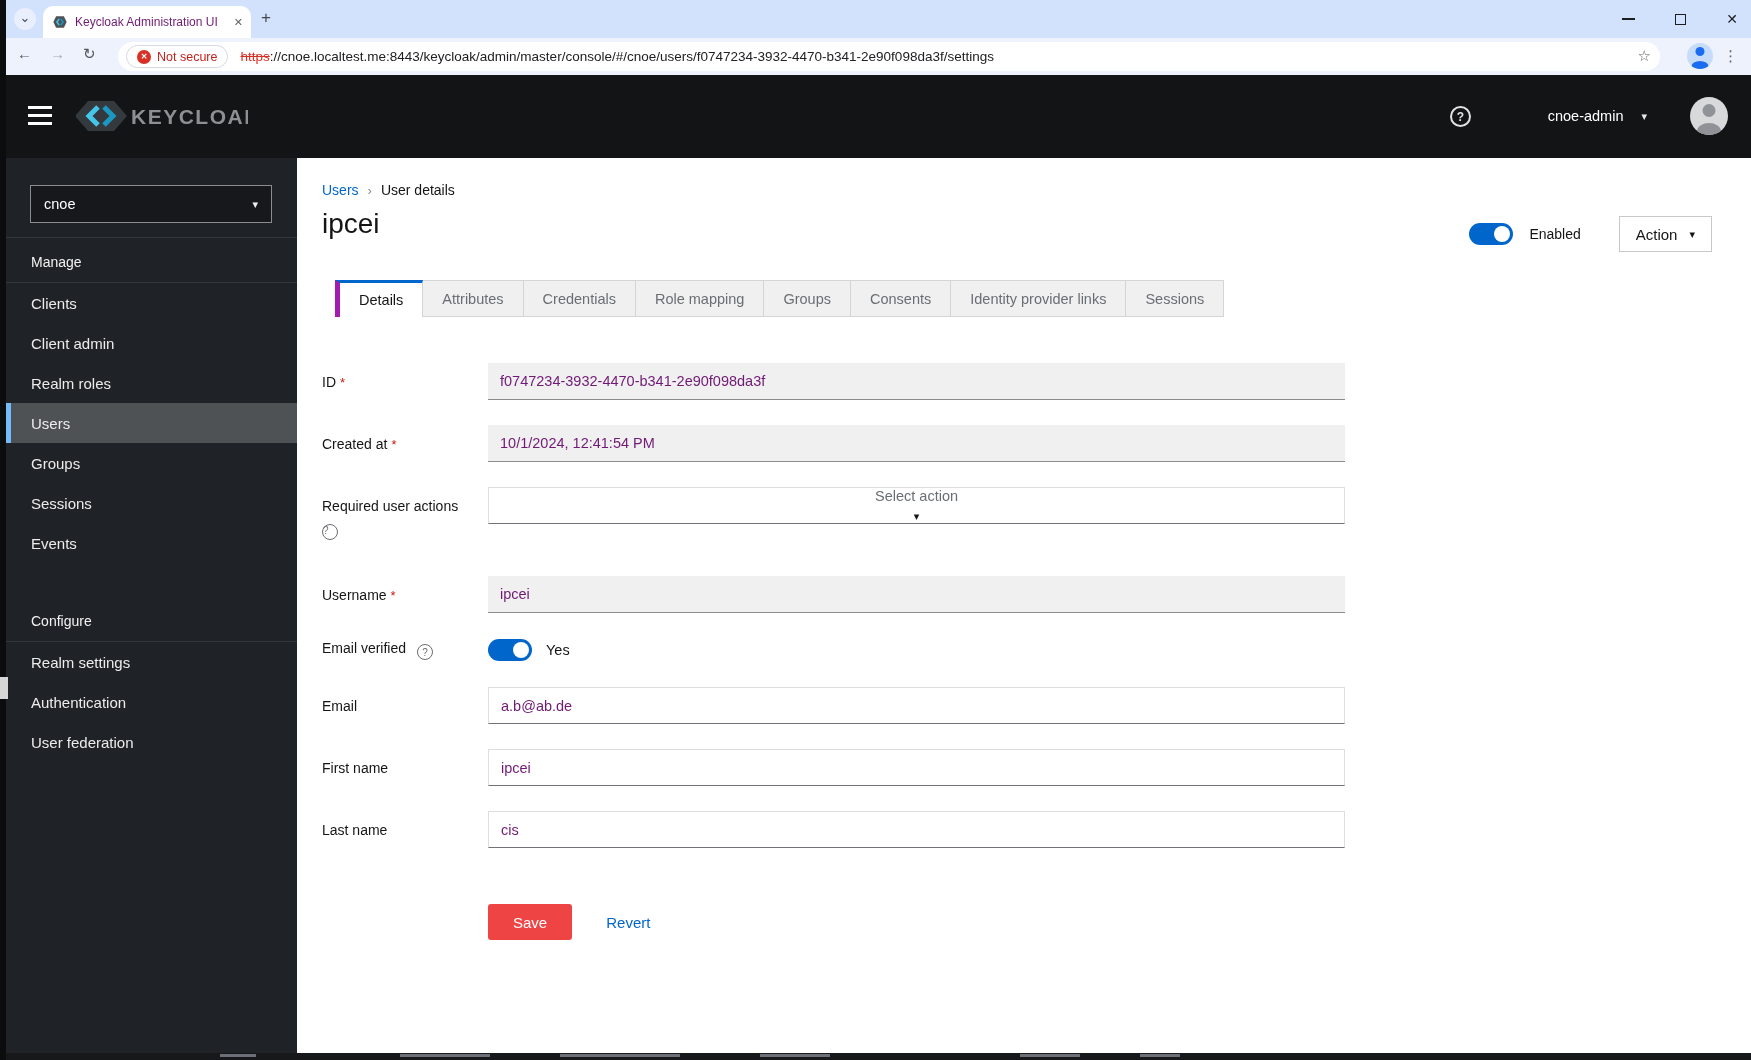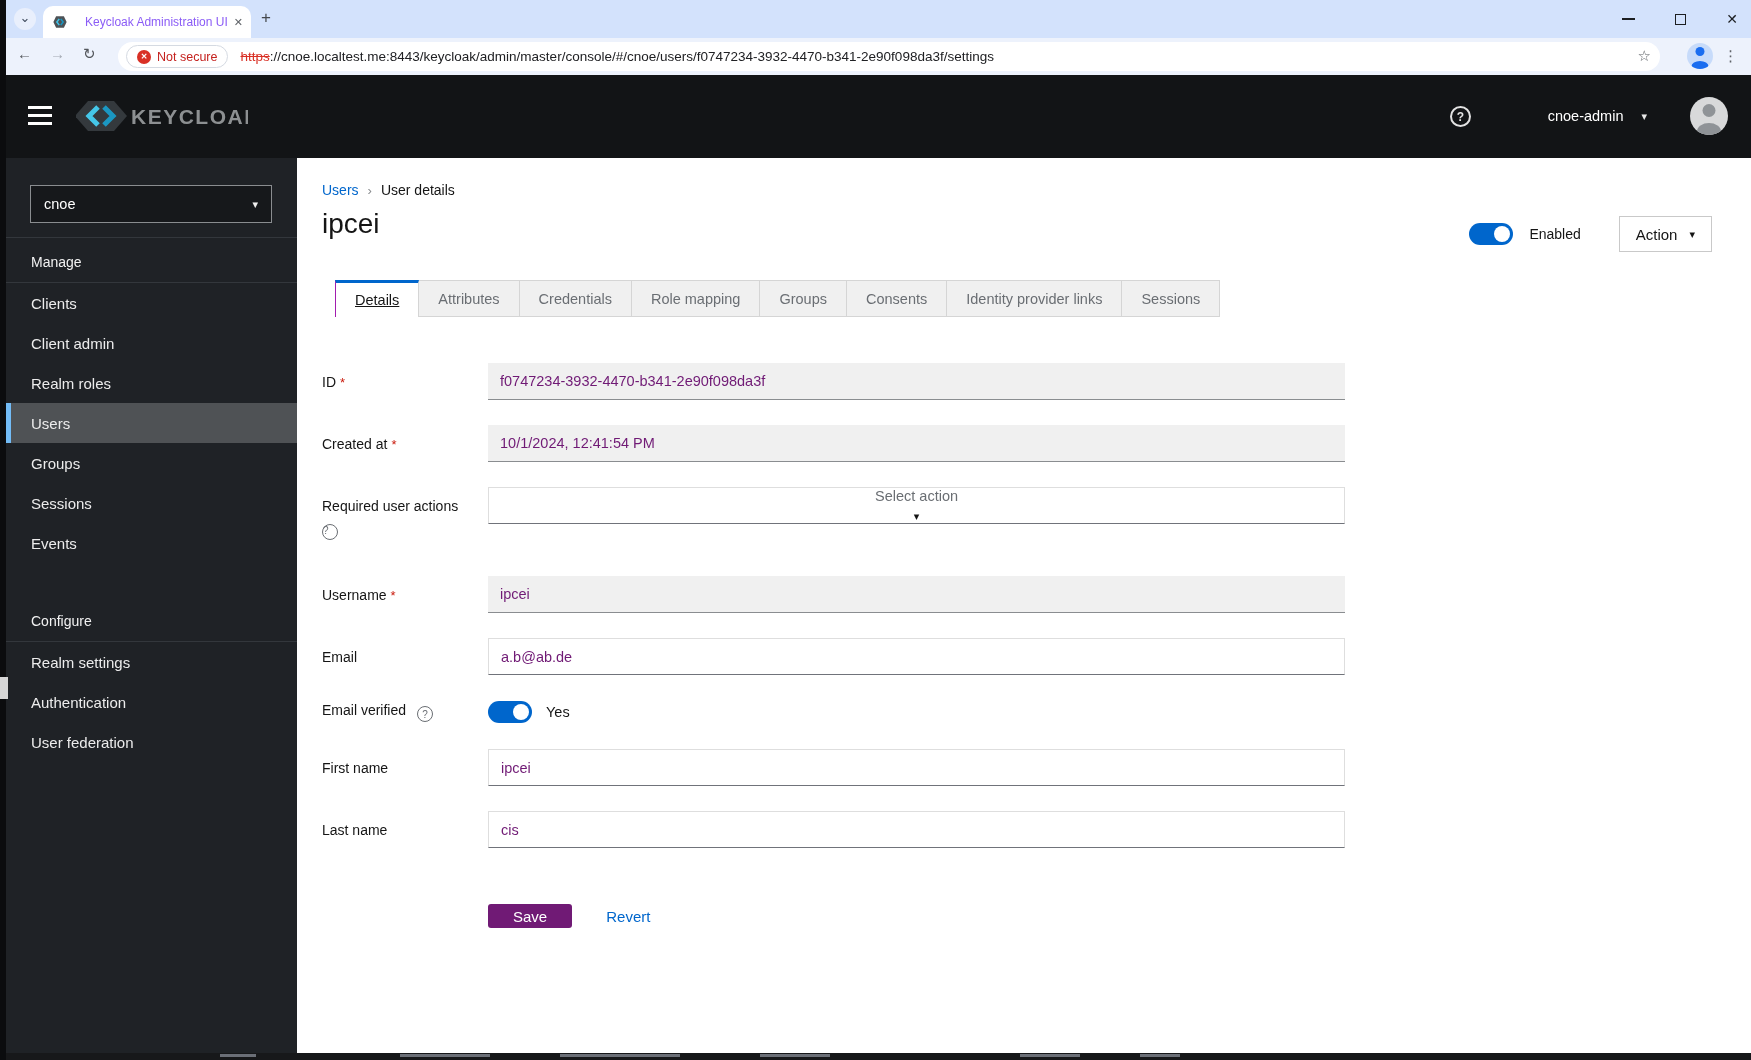--- a/index.html
+++ b/index.html
@@ -10,21 +10,21 @@
   .left-strip { position:absolute; left:0; top:0; width:6px; height:1060px; background:#0b0c0e; z-index:100; }
   .edge-artifact { position:absolute; left:0; top:677px; width:8px; height:22px; background:#d6d6d6; z-index:110; }
 
   
   .titlebar { position:absolute; left:0; top:0; width:100%; height:38px; background:#d3e2fc; z-index:10; }
   .tab-search { position:absolute; left:14px; top:8px; width:22px; height:22px; border-radius:50%; background:#e9effc;
                 color:#3f4a5c; font-size:13px; text-align:center; line-height:20px; cursor:pointer; }
   .browser-tab { position:absolute; left:43px; top:6px; width:208px; height:32px; background:#fff;
                  border-radius:10px 10px 0 0; display:flex; align-items:center; padding:0 8px 0 10px; cursor:pointer; }
   .tab-favicon { width:14px; height:14px; margin-right:8px; flex:none; }
-  .tab-title { font-size:12px; color:#8b5cf6; flex:1; white-space:nowrap; overflow:hidden;text-align:right; }
+  .tab-title { font-size:12px; color:#701a75; flex:1; white-space:nowrap; overflow:hidden; }
   .tab-close { font-size:11px; color:#5f6368; margin-left:6px; cursor:pointer; }
   .new-tab-btn { position:absolute; left:261px; top:8px; font-size:17px; color:#44474b; cursor:pointer; }
   .win-controls { position:absolute; right:13px; top:0; height:38px; display:flex; align-items:center; gap:40px; }
   .win-min { width:13px; height:0; border-top:2px solid #1c1e21; cursor:pointer; }
   .win-max { width:11px; height:11px; border:1.5px solid #1c1e21; cursor:pointer; }
   .win-close { font-size:14px; color:#1c1e21; cursor:pointer; line-height:1; }
 
   
   .toolbar { position:absolute; left:0; top:38px; width:100%; height:37px; background:#edf2fc; z-index:10; }
   .nav-btn { position:absolute; top:7px; font-size:15px; color:#54575c; cursor:pointer; }
@@ -89,21 +89,21 @@
   .switch { width:44px; height:22px; border-radius:11px; background:#0066cc; position:relative; cursor:pointer; flex:none; }
   .switch::after { content:""; position:absolute; right:3px; top:3px; width:16px; height:16px; border-radius:50%; background:#fff; }
   .enabled-label { margin-left:16px; font-size:14px; color:#151515; }
   .action-btn { margin-left:38px; height:36px; padding:0 16px; background:#fff; border:1px solid #c9c9c9;
                 display:flex; align-items:center; gap:12px; font-size:15px; color:#151515; cursor:pointer; }
   .action-btn .caret { font-size:11px; }
 
   .tabs { position:absolute; left:38px; top:122px; display:flex; }
   .tab { height:37px; padding:0 19px; display:flex; align-items:center; font-size:14.5px; color:#6a6e73;
          background:#f0f0f0; border:1px solid #d5d5d5; border-left:none; cursor:pointer; }
-  .tab:first-child { border-left:1px solid #a21caf;text-decoration:underline; }
+  .tab:first-child { border-left:5px solid #a21caf; }
   .tab.active { background:#fff; color:#151515; border-top:3px solid #0066cc; border-bottom:none; }
 
   
   .form { position:absolute; left:25px; top:205px; width:1023px; }
   .frow { display:flex; min-height:37px; margin-bottom:25px; }
   .frow.req-row { margin-bottom:36px; }
   .frow.toggle-row { min-height:24px; align-items:center; }
   .flabel { width:166px; flex:none; font-size:14px; color:#151515; padding-top:11px; }
   .toggle-row .flabel { padding-top:0; }
   .asterisk { color:#c9190b; margin-left:4px; font-size:13px; }
@@ -116,21 +116,21 @@
                 padding:0 12px; outline:none; }
   .text-input.locked { background:#f0f0f0; border:none; border-bottom:1px solid #8a8d90; }
   .text-input.editable { background:#fff; border:1px solid #dedede; border-bottom:1px solid #70737a; }
   .select { height:37px; background:#fff; border:1px solid #dedede; border-bottom:1px solid #70737a;
             display:flex; align-items:center; justify-content:space-between; padding:0 13px; cursor:pointer;flex-direction:column; }
   .select .placeholder { font-size:14.5px; color:#6a6e73; }
   .select .caret { font-size:11px; color:#151515; }
   .toggle-group { display:flex; align-items:center; }
   .toggle-state { margin-left:14px; font-size:14.5px; color:#151515; }
   .form-actions { margin-top:56px; margin-left:166px; display:flex; align-items:center; }
-  .save-btn { height:24px; padding:0 25px; background:#701a75; color:#fff; border:none; font-size:15px;
+  .save-btn { height:36px; padding:0 25px; background:#ef4444; color:#fff; border:none; font-size:15px;
               font-family:"Liberation Sans",sans-serif; border-radius:3px; cursor:pointer; }
   .revert-link { margin-left:34px; color:#0066cc; font-size:15px; cursor:pointer; }
 
   
   .bottom-strip { position:absolute; left:0; bottom:0; width:100%; height:7px; background:#17181a; z-index:90; }
   .bottom-strip .frag { position:absolute; top:1px; height:3px; background:#6b6f77; }
   .f1 { left:220px; width:36px; } .f2 { left:400px; width:90px; background:#7d7264; }
   .f3 { left:560px; width:120px; } .f4 { left:760px; width:70px; background:#5d6b7d; }
   .f5 { left:1020px; width:60px; } .f6 { left:1140px; width:40px; background:#7a5f5f; }
 </style>
@@ -285,35 +285,35 @@
 
     <div class="frow">
       <div class="flabel">
         <span>Username</span><span class="asterisk">*</span>
       </div>
       <div class="fcontrol">
         <input class="text-input locked" readonly="" value="ipcei" style="">
       </div>
     </div>
 
-    <div class="frow">
-      <div class="flabel">Email</div>
-      <div class="fcontrol">
-        <input class="text-input editable" value="a.b@ab.de" style="">
-      </div>
-    </div>
-
     <div class="frow toggle-row">
       <div class="flabel">
         <span>Email verified</span>
         <span class="help-dot inline-help">?</span>
       </div>
       <div class="fcontrol toggle-group">
         <span class="switch"></span>
         <span class="toggle-state">Yes</span>
+      </div>
+    </div>
+
+    <div class="frow">
+      <div class="flabel">Email</div>
+      <div class="fcontrol">
+        <input class="text-input editable" value="a.b@ab.de" style="">
       </div>
     </div>
 
     <div class="frow">
       <div class="flabel">First name</div>
       <div class="fcontrol">
         <input class="text-input editable" value="ipcei" style="">
       </div>
     </div>
 

